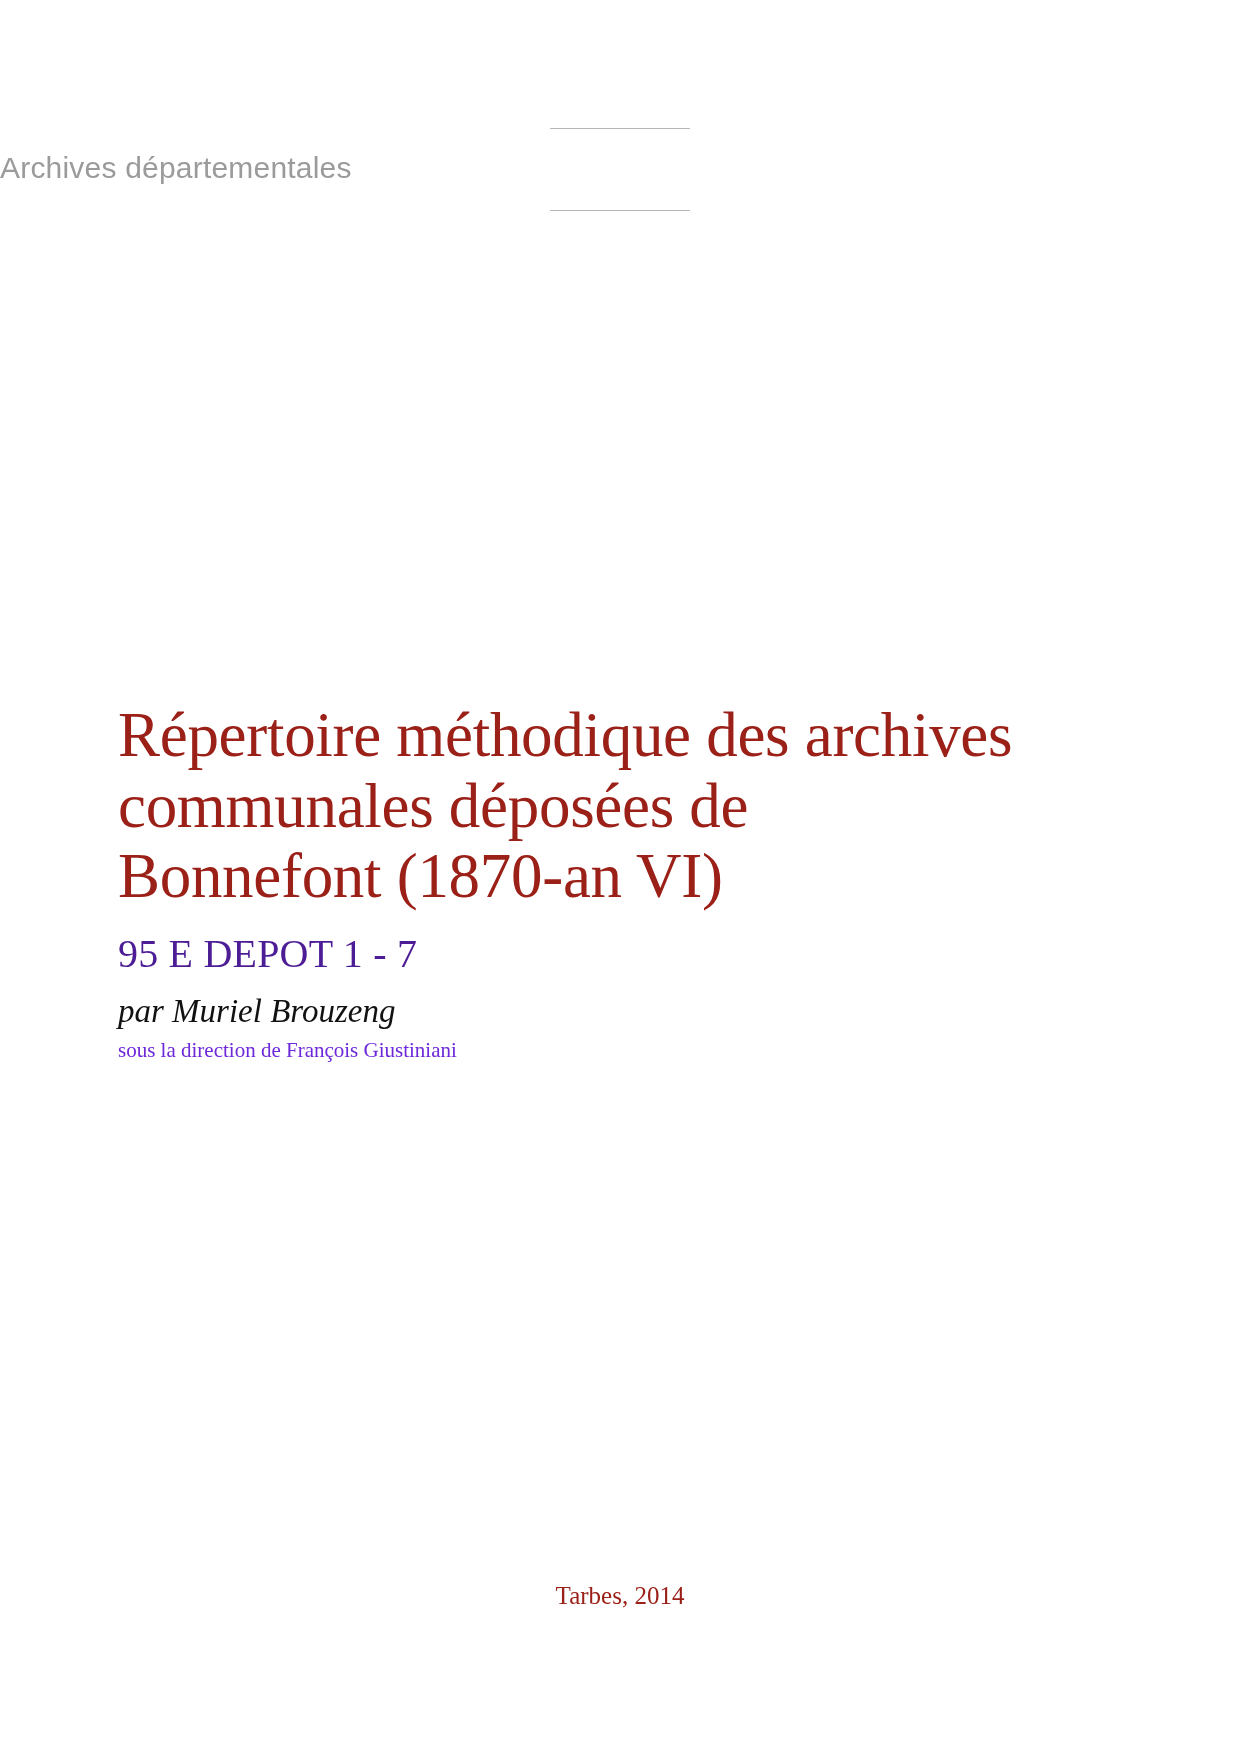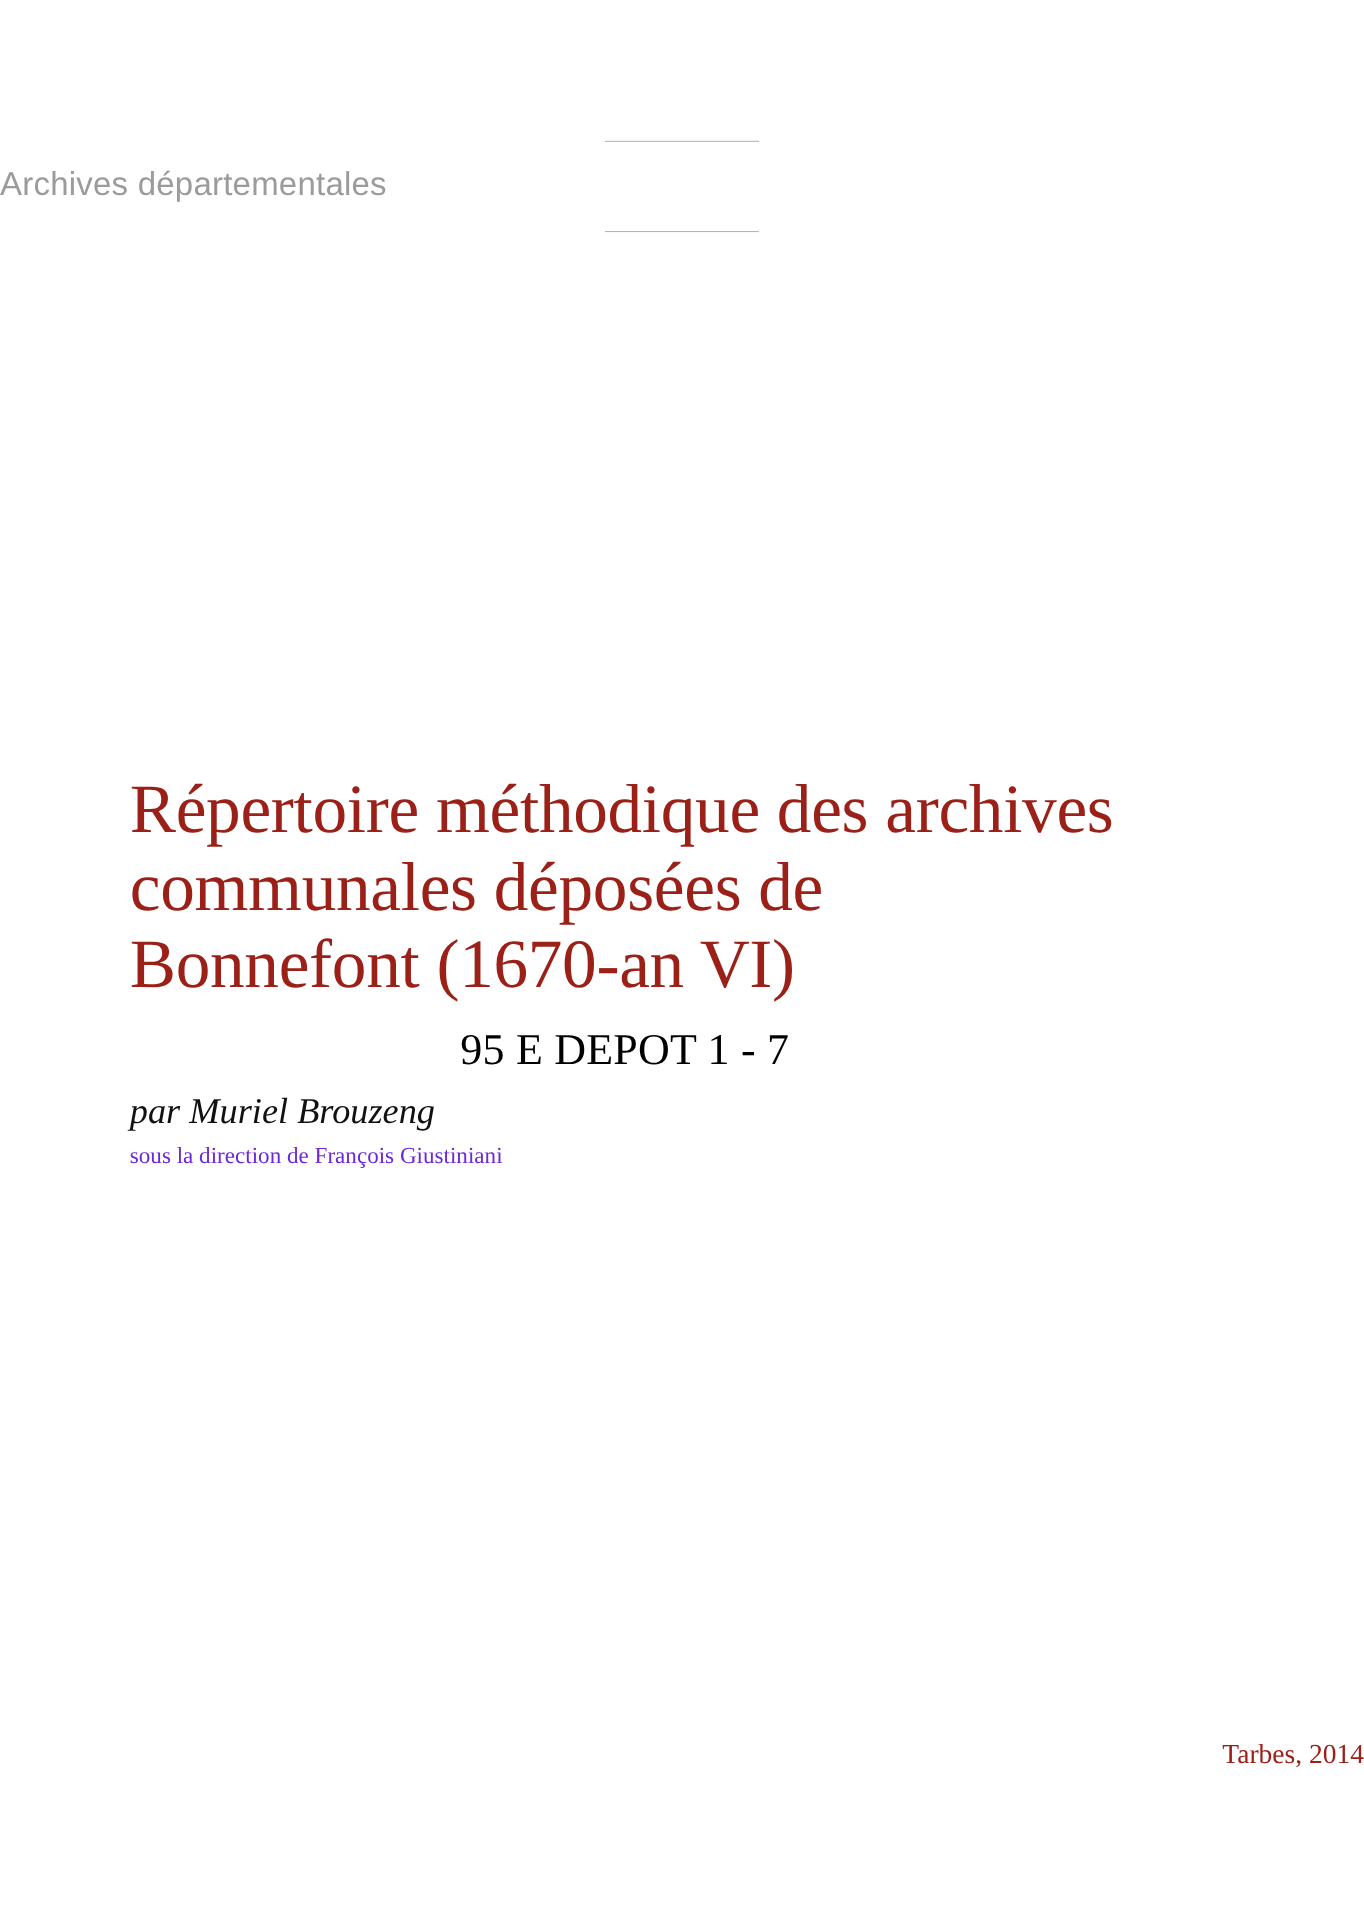--- a/index.html
+++ b/index.html
@@ -52,28 +52,27 @@
   .doc-title {
     color: #9b2018;
     font-family: "Liberation Serif", serif;
     font-size: 63px;
     line-height: 1.12;
     font-weight: 400;
     margin: 0;
     letter-spacing: -0.3px;
   }
   .doc-subtitle {
-    color: #000000;
+    color: #4c1d95;
     font-family: "Liberation Serif", serif;
     font-size: 40px;
     line-height: 1.2;
     font-weight: 400;
     margin: 18px 0 0 0;
     letter-spacing: 0.2px;
-    text-align: center;
   }
   .doc-author {
     color: #111111;
     font-family: "Liberation Serif", serif;
     font-size: 33px;
     line-height: 1.2;
     margin: 14px 0 0 0;
     font-weight: 400;
     font-style: italic;
   }
@@ -85,39 +84,39 @@
     margin: 6px 0 0 0;
     font-weight: 400;
   }
 
   
   .place-date {
     position: absolute;
     left: 0;
     top: 1582px;
     width: 1240px;
-    text-align: right;
+    text-align: center;
     color: #9b2018;
     font-family: "Liberation Serif", serif;
     font-size: 25px;
   }
 </style>
 </head>
 <body>
 
 <div class="page">
 
   <div class="institution">
     <div class="rule top"></div>
     <div class="line">Archives départementales</div>
     <div class="rule bottom"></div>
   </div>
 
   <div class="title-block">
-    <h1 class="doc-title">Répertoire méthodique des archives communales déposées de Bonnefont (1670-an VI)</h1>
+    <h1 class="doc-title">Répertoire méthodique des archives communales déposées de Bonnefont (1870-an VI)</h1>
     <div class="doc-subtitle">95 E DEPOT 1 - 7</div>
     <div class="doc-author">par Muriel Brouzeng</div>
     <div class="doc-supervisor">sous la direction de François Giustiniani</div>
   </div>
 
   <div class="place-date">Tarbes, 2014</div>
 
 </div>
 
 </body></html>

